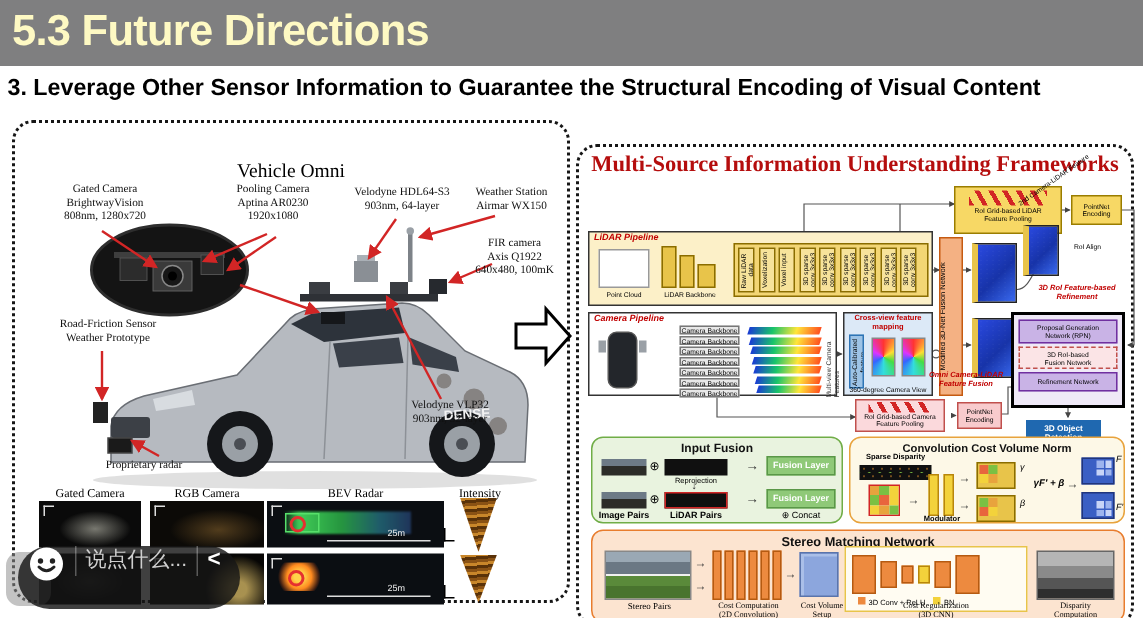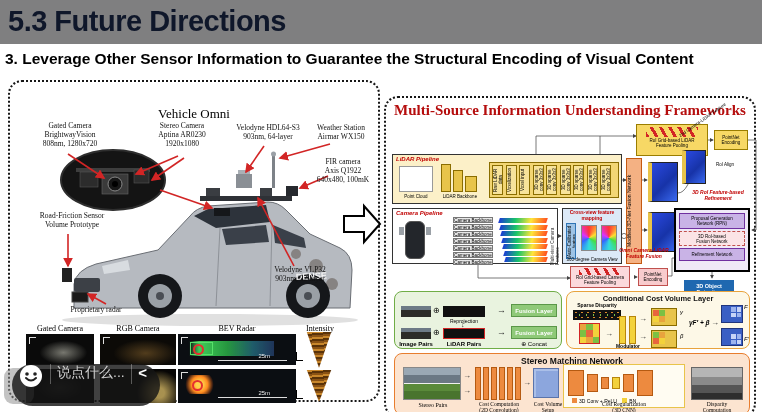--- a/index.html
+++ b/index.html
@@ -5,21 +5,21 @@
   * { margin:0; padding:0; box-sizing:border-box; }
   html,body { width:762px; height:412px; background:#fff; font-family:"Liberation Sans",sans-serif; }
   #stage { position:relative; width:762px; height:412px; overflow:hidden; background:#fff; }
   .abs { position:absolute; }
   .serif { font-family:"Liberation Serif",serif; }
   .pre { white-space:pre-line; }
   .ctr { text-align:center; }
   .vtext { writing-mode:vertical-rl; transform:rotate(180deg); }
 
   .header { left:0; top:0; width:762px; height:44px; background:#7f7f80; }
-  .header-title { left:8px; top:5px; color:#0f172a; font-weight:bold; font-size:29px; letter-spacing:-0.5px; }
+  .header-title { left:8px; top:5px; color:#fef9c3; font-weight:bold; font-size:29px; letter-spacing:-0.5px; }
   .subtitle { left:5px; top:50px; width:754px; color:#000; font-weight:bold; font-size:15.5px; }
 
   .panel { border:2px dotted #161616; border-radius:14px; background:#fff; }
   .panel-title { font-weight:bold; color:#b50d0d; font-size:15px; width:100%; text-align:center; }
 
   .slabel { font-size:7.5px; line-height:1.18; text-align:center; white-space:pre-line; color:#111; }
   .f5 { font-size:5px; line-height:1.15; }
   .f45 { font-size:4.5px; line-height:1.12; }
   .f6 { font-size:6px; line-height:1.15; }
   .redlab { color:#c00000; font-weight:bold; font-style:italic; }
@@ -128,32 +128,32 @@
         <line x1="318" y1="94" x2="290" y2="106"></line>
         <line x1="58" y1="152" x2="58" y2="184"></line>
         <line x1="96" y1="222" x2="78" y2="212"></line>
         <line x1="284" y1="184" x2="248" y2="116"></line>
       </g>
     </svg>
 
     <div class="abs slabel serif" style="left:10px; top:40px; width:100px;">Gated Camera
 BrightwayVision
 808nm, 1280x720</div>
-    <div class="abs slabel serif" style="left:128px; top:40px; width:88px;">Stereo Camera
+    <div class="abs slabel serif" style="left:128px; top:40px; width:88px;">Pooling Camera
 Aptina AR0230
 1920x1080</div>
     <div class="abs slabel serif" style="left:212px; top:42px; width:92px;">Velodyne HDL64-S3
 903nm, 64-layer</div>
     <div class="abs slabel serif" style="left:296px; top:42px; width:70px;">Weather Station
 Airmar WX150</div>
     <div class="abs slabel serif" style="left:298px; top:76px; width:70px;">FIR camera
 Axis Q1922
 640x480, 100mK</div>
     <div class="abs slabel serif" style="left:10px; top:130px; width:104px;">Road-Friction Sensor
-Volume Prototype</div>
+Weather Prototype</div>
     <div class="abs slabel serif" style="left:40px; top:224px; width:92px;">Proprietary radar</div>
     <div class="abs slabel serif" style="left:246px; top:184px; width:88px;">Velodyne VLP32
 903nm, 32-layer</div>
 
     <div class="abs serif ctr" style="left:16px; top:242px; width:68px; font-size:8px;">Gated Camera</div>
     <div class="abs serif ctr" style="left:90px; top:242px; width:76px; font-size:8px;">RGB Camera</div>
     <div class="abs serif ctr" style="left:168px; top:242px; width:118px; font-size:8px;">BEV Radar</div>
     <div class="abs serif ctr" style="left:288px; top:242px; width:44px; font-size:8px;">Intensity Radar</div>
 
     <div class="thumb" style="left:16px; top:252px; width:68px; height:31px; background:radial-gradient(ellipse at 55% 60%, rgba(210,210,195,.55), transparent 45%), #0a0a0a;">
@@ -310,39 +310,40 @@
 
     <div class="abs" style="left:184px; top:168px; width:60px; height:22px; background:#fbd9dc; border:1px solid #c0504d;">
       <div class="stripes" style="width:42px; height:7px; margin:1px auto 0;"></div>
       <div class="tinybox f45 ctr">RoI Grid-based Camera
 Feature Pooling</div>
     </div>
     <div class="abs tinybox f45 ctr" style="left:252px; top:170px; width:30px; height:18px; background:#f8cbcd; border:1px solid #c0504d; padding-top:3px;">PointNet
 Encoding</div>
 
     <div class="abs green-panel" style="left:8px; top:193px; width:168px; height:58px;">
+      <div class="ptitle" style="padding-top:2px;">Input Fusion</div>
       <div class="abs photo-strip" style="left:6px; top:14px; width:30px; height:11px;"></div>
       <div class="abs" style="left:38px; top:14px; font-size:8px;">⊕</div>
       <div class="abs lidar-strip" style="left:48px; top:14px; width:42px; height:11px;"></div>
       <div class="abs" style="left:102px; top:13px; font-size:9px; color:#333;">→</div>
       <div class="abs fusion-layer" style="left:116px; top:12px; width:46px; height:13px;">Fusion Layer</div>
       <div class="abs f5 ctr" style="left:46px; top:27px; width:46px;">Reprojection</div>
       <div class="abs" style="left:66px; top:29px; font-size:7px; color:#333;">↓</div>
       <div class="abs photo-strip" style="left:6px; top:36px; width:30px; height:11px;"></div>
       <div class="abs" style="left:38px; top:36px; font-size:8px;">⊕</div>
       <div class="abs lidar-strip" style="left:48px; top:36px; width:42px; height:11px; border:1.5px solid #d22525;"></div>
       <div class="abs" style="left:102px; top:35px; font-size:9px; color:#333;">→</div>
       <div class="abs fusion-layer" style="left:116px; top:34px; width:46px; height:13px;">Fusion Layer</div>
       <div class="abs f6 ctr" style="left:2px; top:49px; width:38px; font-weight:bold;">Image Pairs</div>
       <div class="abs f6 ctr" style="left:46px; top:49px; width:46px; font-weight:bold;">LiDAR Pairs</div>
       <div class="abs f6 ctr" style="left:116px; top:49px; width:46px;">⊕ Concat</div>
     </div>
 
     <div class="abs cream-panel" style="left:180px; top:193px; width:184px; height:58px;">
-      <div class="ptitle" style="padding-top:2px; font-size:7.5px;">Conditional Cost Volume Layer</div>
+      <div class="ptitle" style="padding-top:2px; font-size:7.5px;">Convolution Cost Volume Norm</div>
       <div class="abs f5 ctr" style="left:4px; top:11px; width:52px; font-weight:bold;">Sparse Disparity</div>
       <div class="abs" style="left:6px; top:18px; width:48px; height:10px; background:#101010; background-image:radial-gradient(#d98a2b 12%, transparent 14%), radial-gradient(#7bc043 12%, transparent 14%); background-size:6px 5px,7px 6px; background-position:0 0,3px 2px;"></div>
       <div class="abs" style="left:12px; top:31px; width:21px; height:21px; border:1px solid #d22525; display:grid; grid-template:repeat(3,1fr)/repeat(3,1fr);">
         <div style="background:#e8a33d;"></div>
           <div style="background:#7bc043;"></div>
           <div style="background:#f3d23b;"></div>
         <div style="background:#7bc043;"></div>
           <div style="background:#e8653d;"></div>
           <div style="background:#f3d23b;"></div>
         <div style="background:#f3d23b;"></div>

